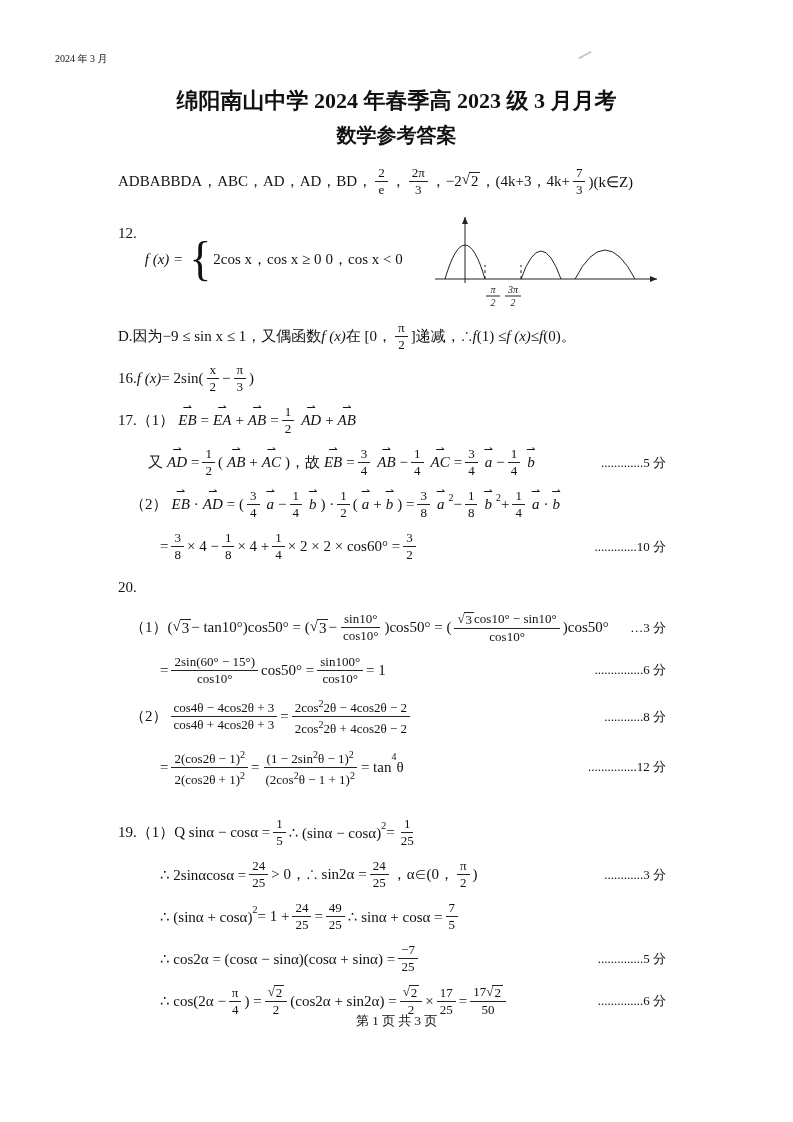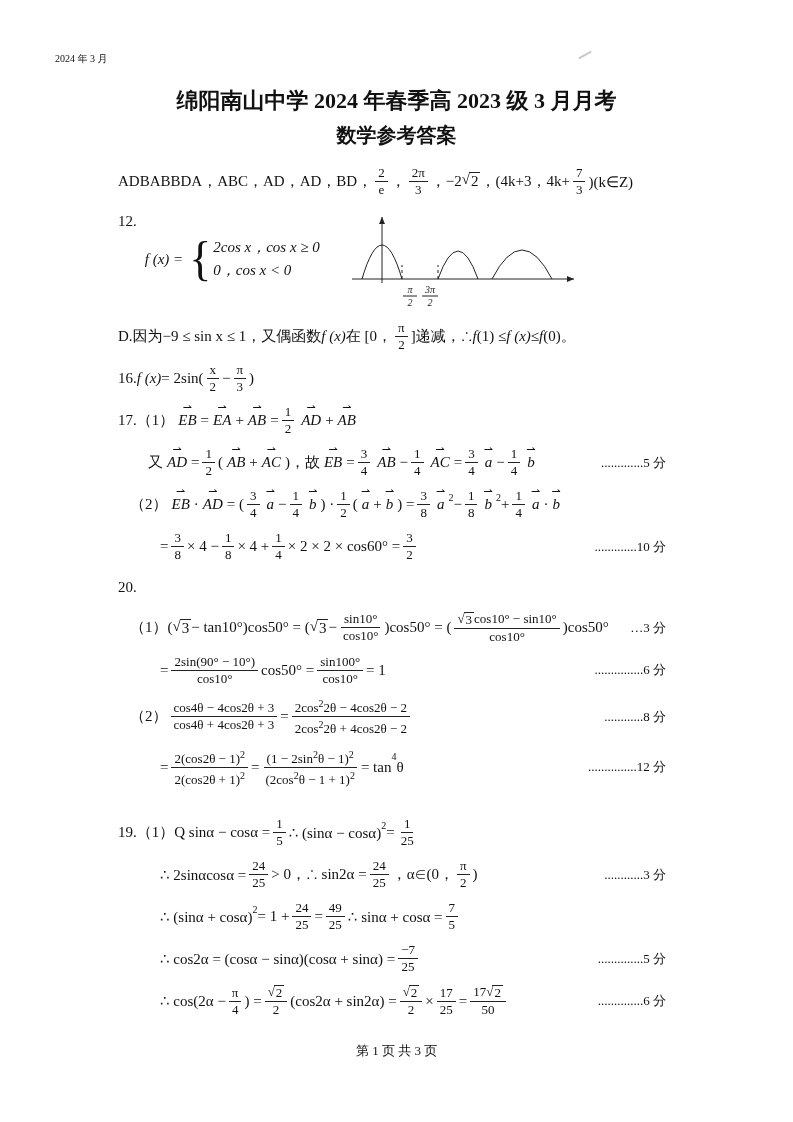--- a/index.html
+++ b/index.html
@@ -27,25 +27,25 @@
   sup.tk-s{font-size:10px;}
   .line > sup.tk-s{align-self:flex-start;margin-top:4px;}
   .frac{display:inline-flex;flex-direction:column;align-items:center;vertical-align:middle;margin:0 3px;text-align:center;}
   .frac .num{display:block;font-size:13px;line-height:16px;padding:0 3px;border-bottom:1px solid #222;white-space:nowrap;}
   .frac .den{display:block;font-size:13px;line-height:16px;padding:0 3px;white-space:nowrap;}
   .sqrt{display:inline-flex;align-items:flex-start;}
   .sqrt .rad{line-height:1;}
   .sqrt .rbody{border-top:1px solid #222;padding:0 2px;margin-left:-1px;line-height:1.15;}
   .score{margin-left:auto;padding-left:10px;font-size:13px;}
   .q12row{align-items:center;min-height:104px;}
-  .qlabel{align-self:flex-start;margin-top:6px;margin-right:8px;}
+  .qlabel{align-self:flex-start;margin-top:18px;margin-right:8px;}
   .brace{font-size:46px;font-weight:400;line-height:0.85;margin:0 2px 0 6px;display:inline-block;transform:scaleY(1.05);}
-  .cases{display:inline-flex;flex-direction:column;gap:4px;font-size:15px;font-style:italic;}
+  .cases{display:inline-flex;flex-direction:row;gap:4px;font-size:15px;}
   .g12{margin-left:26px;}
-  .footer{position:absolute;top:1042px;left:0;width:100%;text-align:center;font-size:13px;}
+  .footer{position:absolute;top:1012px;left:0;width:100%;text-align:center;font-size:13px;}
 </style>
 </head>
 <body>
 
 <div class="date">2024 年 3 月</div>
 <div class="stray"></div>
 
 <div class="header">
   <div class="title">绵阳南山中学 2024 年春季高 2023 级 3 月月考</div>
   <div class="subtitle">数学参考答案</div>
@@ -301,21 +301,21 @@
               <span class="rbody">3</span>
             </span><span class="tk-m">cos10° − sin10°</span></span>
           <span class="den"><span class="tk-m">cos10°</span></span>
         </span>
         <span class="tk-m">)cos50°</span>
         <span class="score">…3 分</span>
       </div>
       <div class="line i3">
         <span class="tk-m">= </span>
         <span class="frac">
-          <span class="num"><span class="tk-m">2sin(90° − 10°)</span></span>
+          <span class="num"><span class="tk-m">2sin(60° − 15°)</span></span>
           <span class="den"><span class="tk-m">cos10°</span></span>
         </span>
         <span class="tk-m">cos50° = </span>
         <span class="frac">
           <span class="num"><span class="tk-m">sin100°</span></span>
           <span class="den"><span class="tk-m">cos10°</span></span>
         </span>
         <span class="tk-m"> = 1</span>
         <span class="score">...............6 分</span>
       </div>

